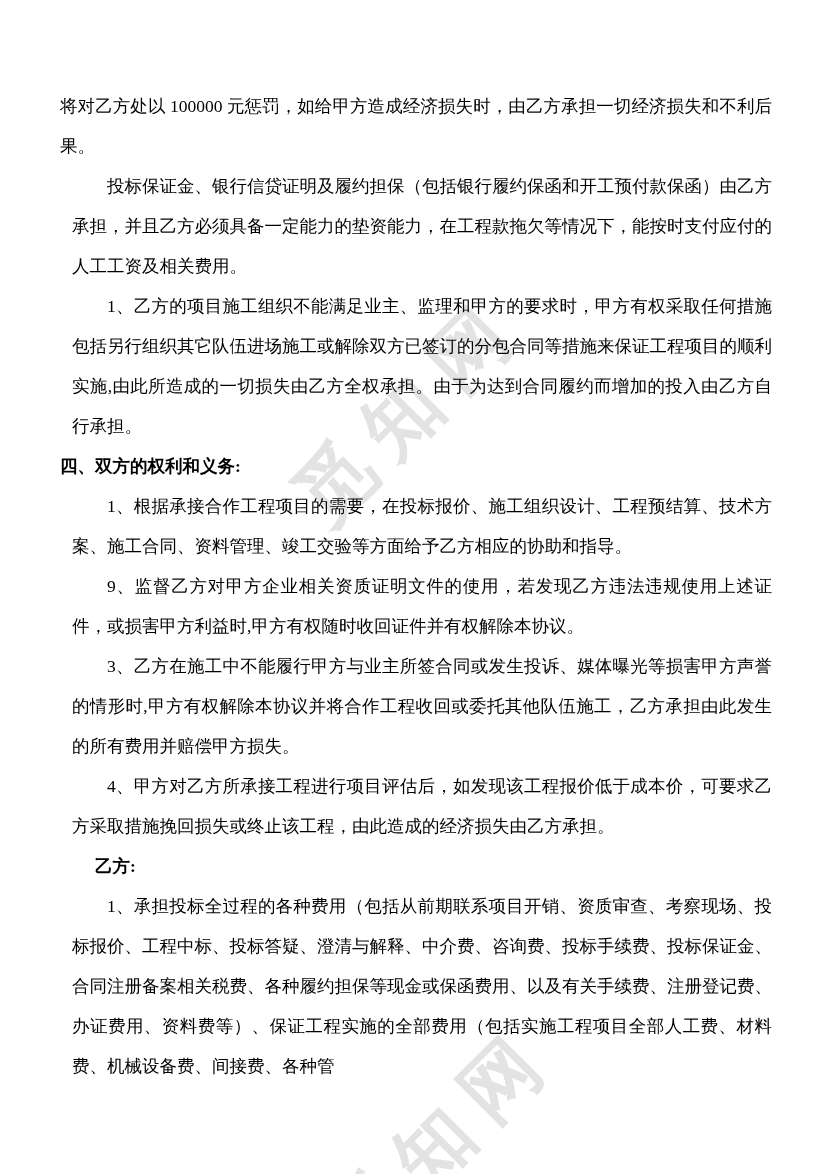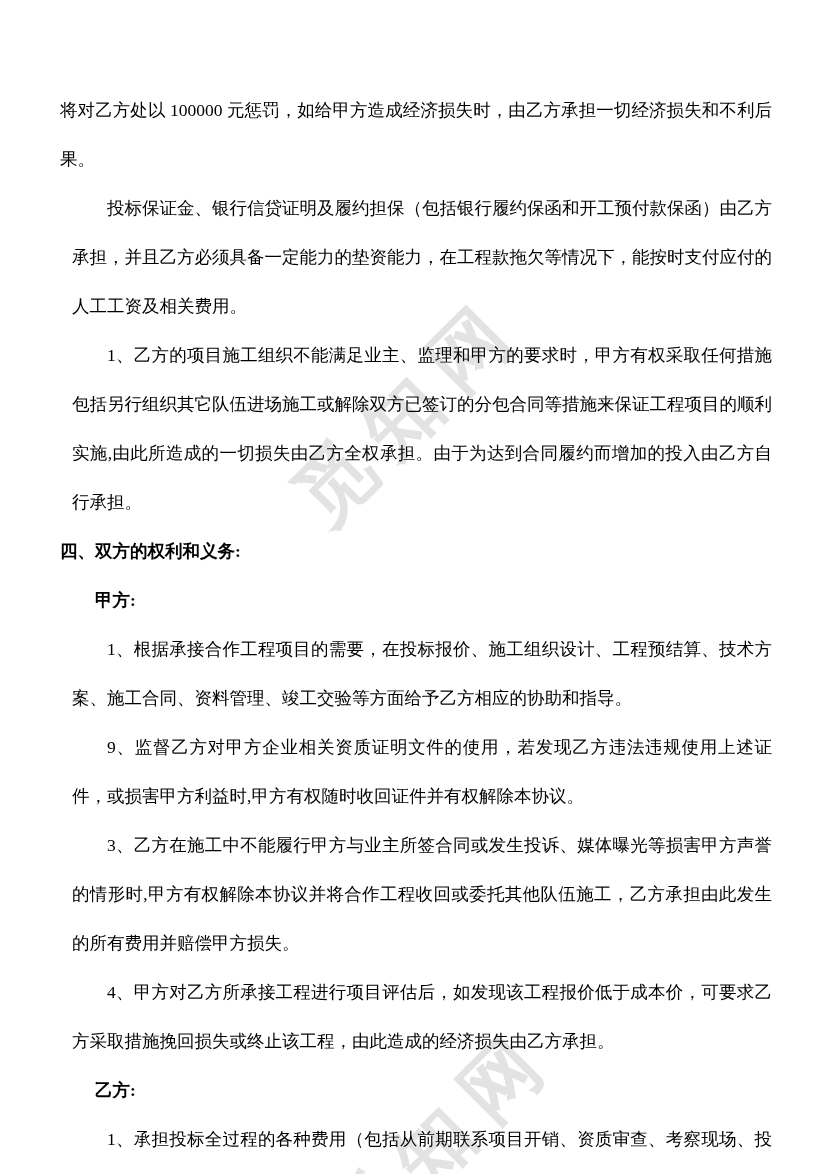--- a/index.html
+++ b/index.html
@@ -17,21 +17,21 @@
     color: #000000;
   }
   .content {
     position: absolute;
     left: 60px;
     top: 86px;
     width: 712px;
   }
   .para {
     font-size: 17.5px;
-    line-height: 49px;
+    line-height: 40px;
     text-align: justify;
     margin: 0;
     word-break: break-all;
   }
   .indent {
     text-indent: 2em;
     margin-left: 12px;
   }
   .heading {
     font-weight: bold;
@@ -73,21 +73,20 @@
   <div class="content">
 
     <p class="para">将对乙方处以 100000 元惩罚，如给甲方造成经济损失时，由乙方承担一切经济损失和不利后果。</p>
 
     <p class="para indent">投标保证金、银行信贷证明及履约担保（包括银行履约保函和开工预付款保函）由乙方承担，并且乙方必须具备一定能力的垫资能力，在工程款拖欠等情况下，能按时支付应付的人工工资及相关费用。</p>
 
     <p class="para indent">1、乙方的项目施工组织不能满足业主、监理和甲方的要求时，甲方有权采取任何措施包括另行组织其它队伍进场施工或解除双方已签订的分包合同等措施来保证工程项目的顺利实施,由此所造成的一切损失由乙方全权承担。由于为达到合同履约而增加的投入由乙方自行承担。</p>
 
     <p class="para heading">四、双方的权利和义务:</p>
 
-    <p class="para subheading">甲方:</p>
 
     <p class="para indent">1、根据承接合作工程项目的需要，在投标报价、施工组织设计、工程预结算、技术方案、施工合同、资料管理、竣工交验等方面给予乙方相应的协助和指导。</p>
 
     <p class="para indent">9、监督乙方对甲方企业相关资质证明文件的使用，若发现乙方违法违规使用上述证件，或损害甲方利益时,甲方有权随时收回证件并有权解除本协议。</p>
 
     <p class="para indent">3、乙方在施工中不能履行甲方与业主所签合同或发生投诉、媒体曝光等损害甲方声誉的情形时,甲方有权解除本协议并将合作工程收回或委托其他队伍施工，乙方承担由此发生的所有费用并赔偿甲方损失。</p>
 
     <p class="para indent">4、甲方对乙方所承接工程进行项目评估后，如发现该工程报价低于成本价，可要求乙方采取措施挽回损失或终止该工程，由此造成的经济损失由乙方承担。</p>
 
     <p class="para subheading">乙方:</p>

